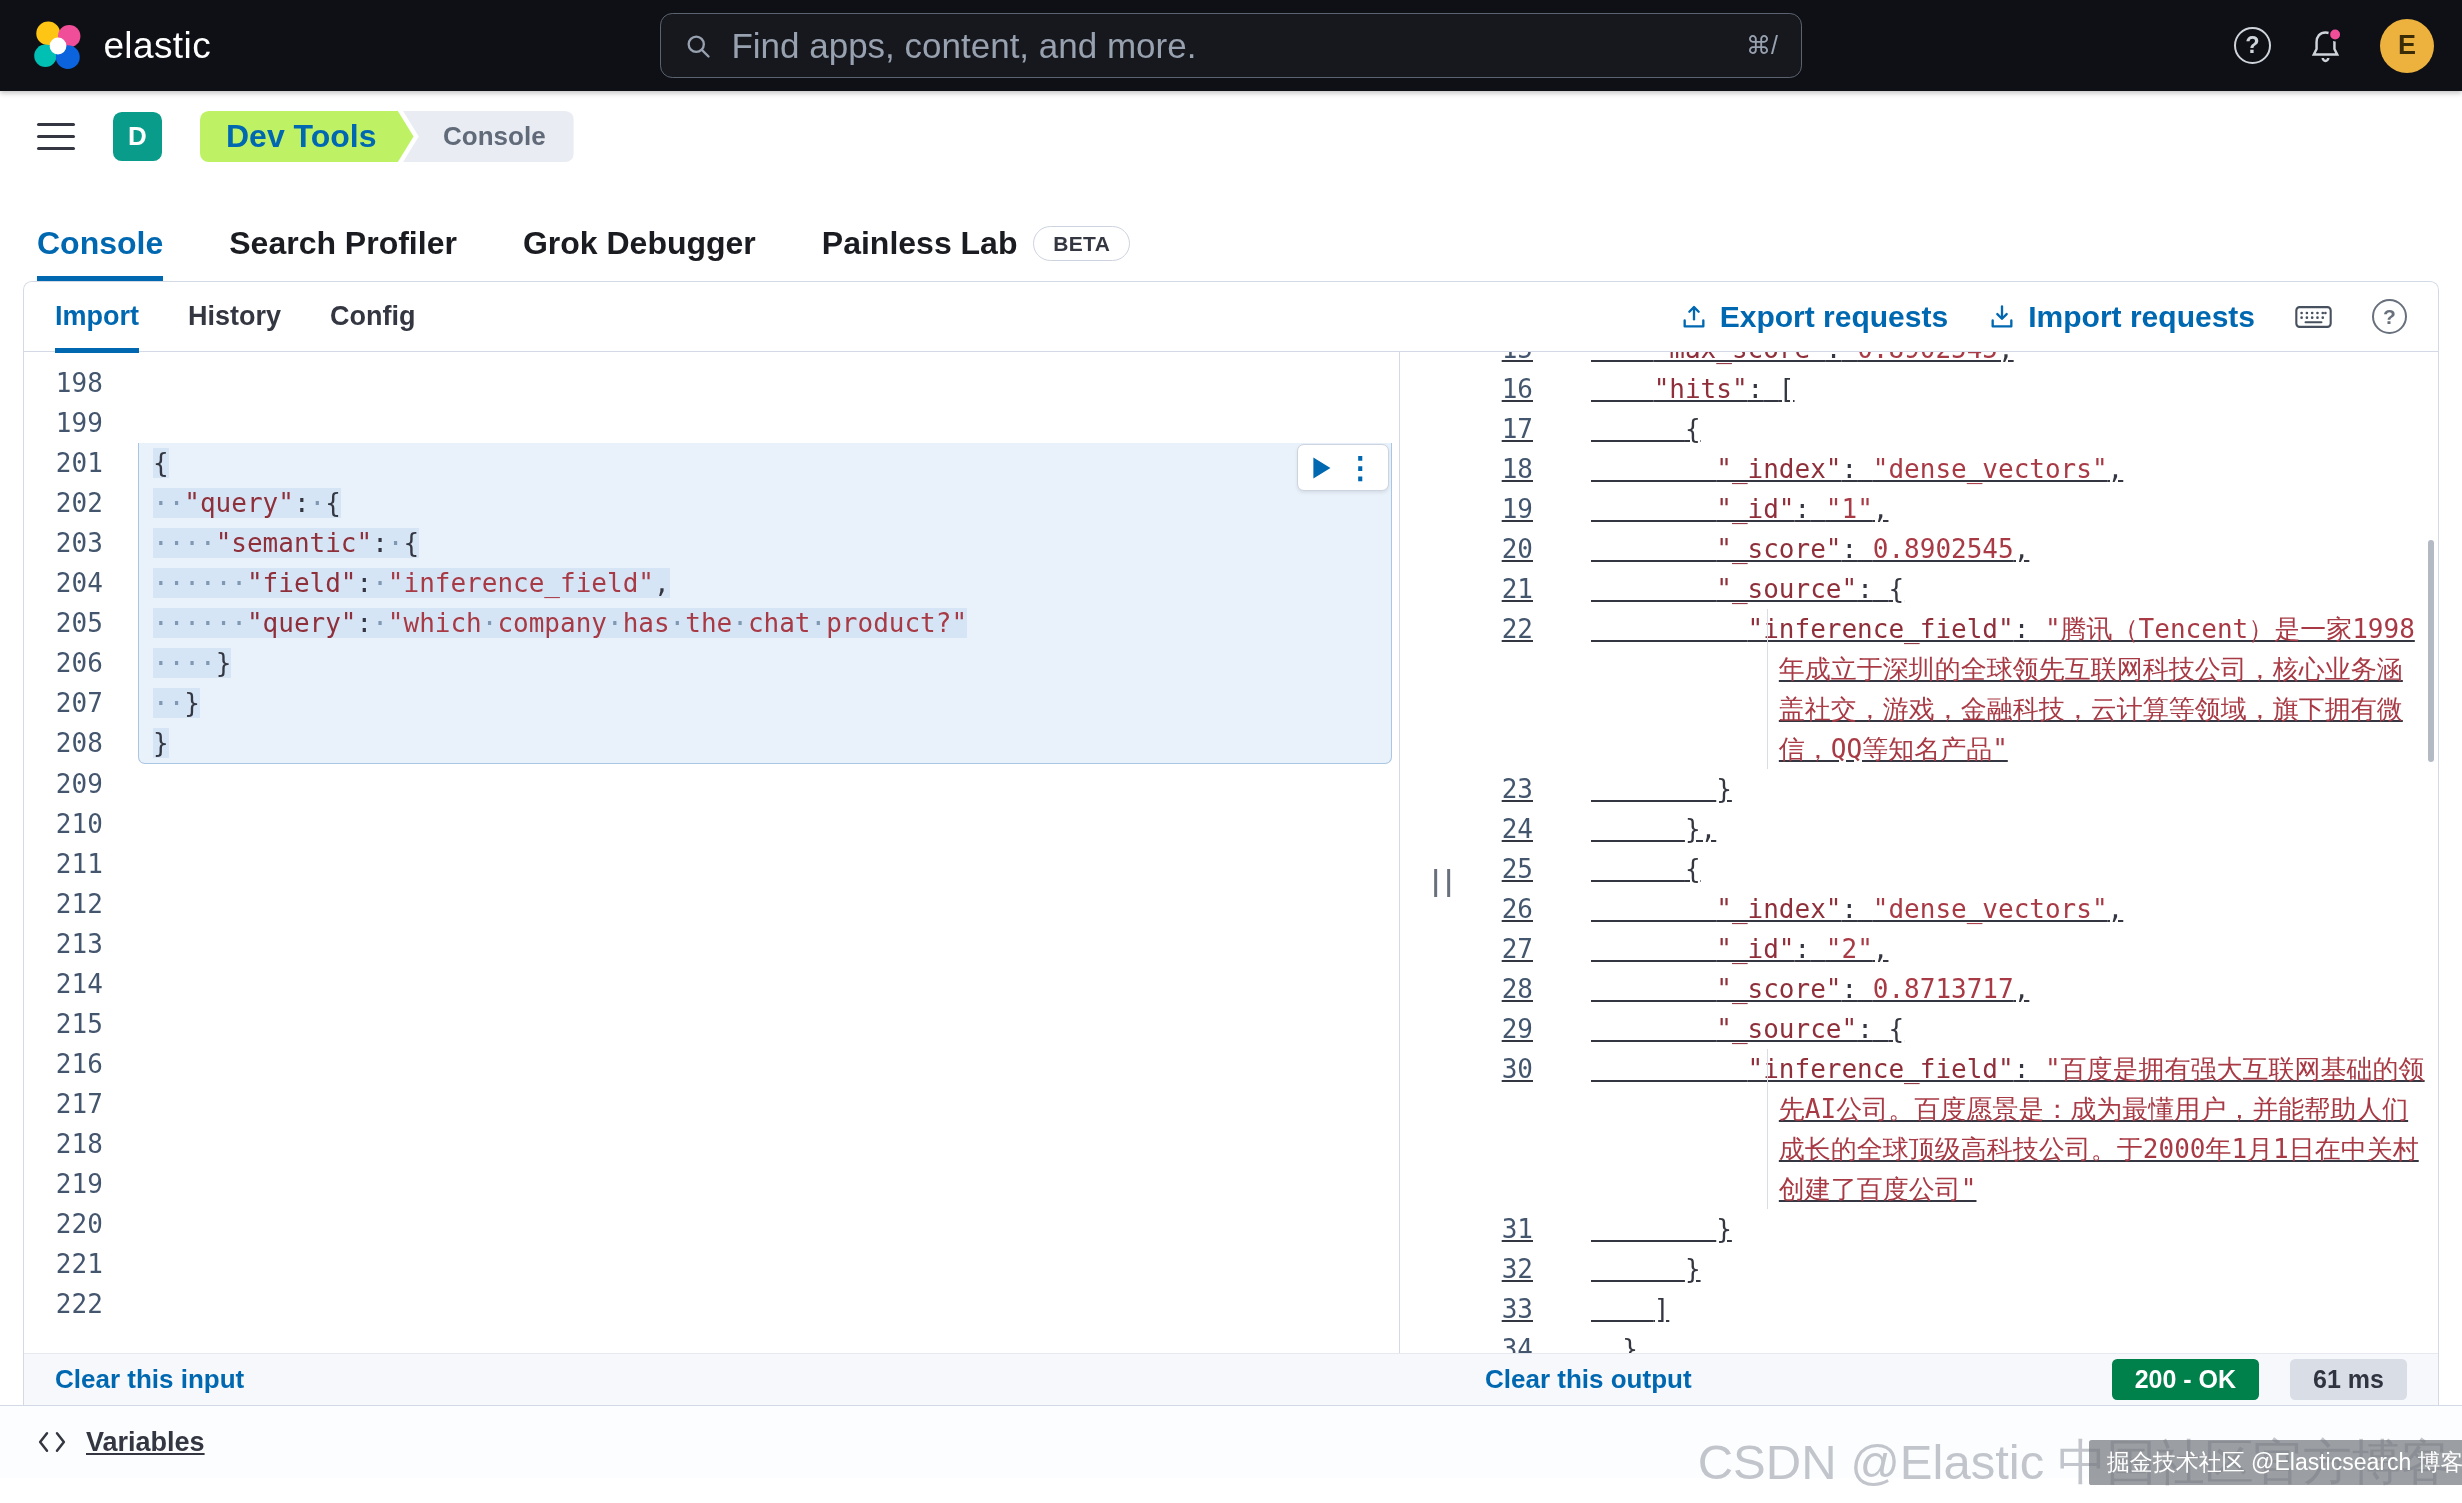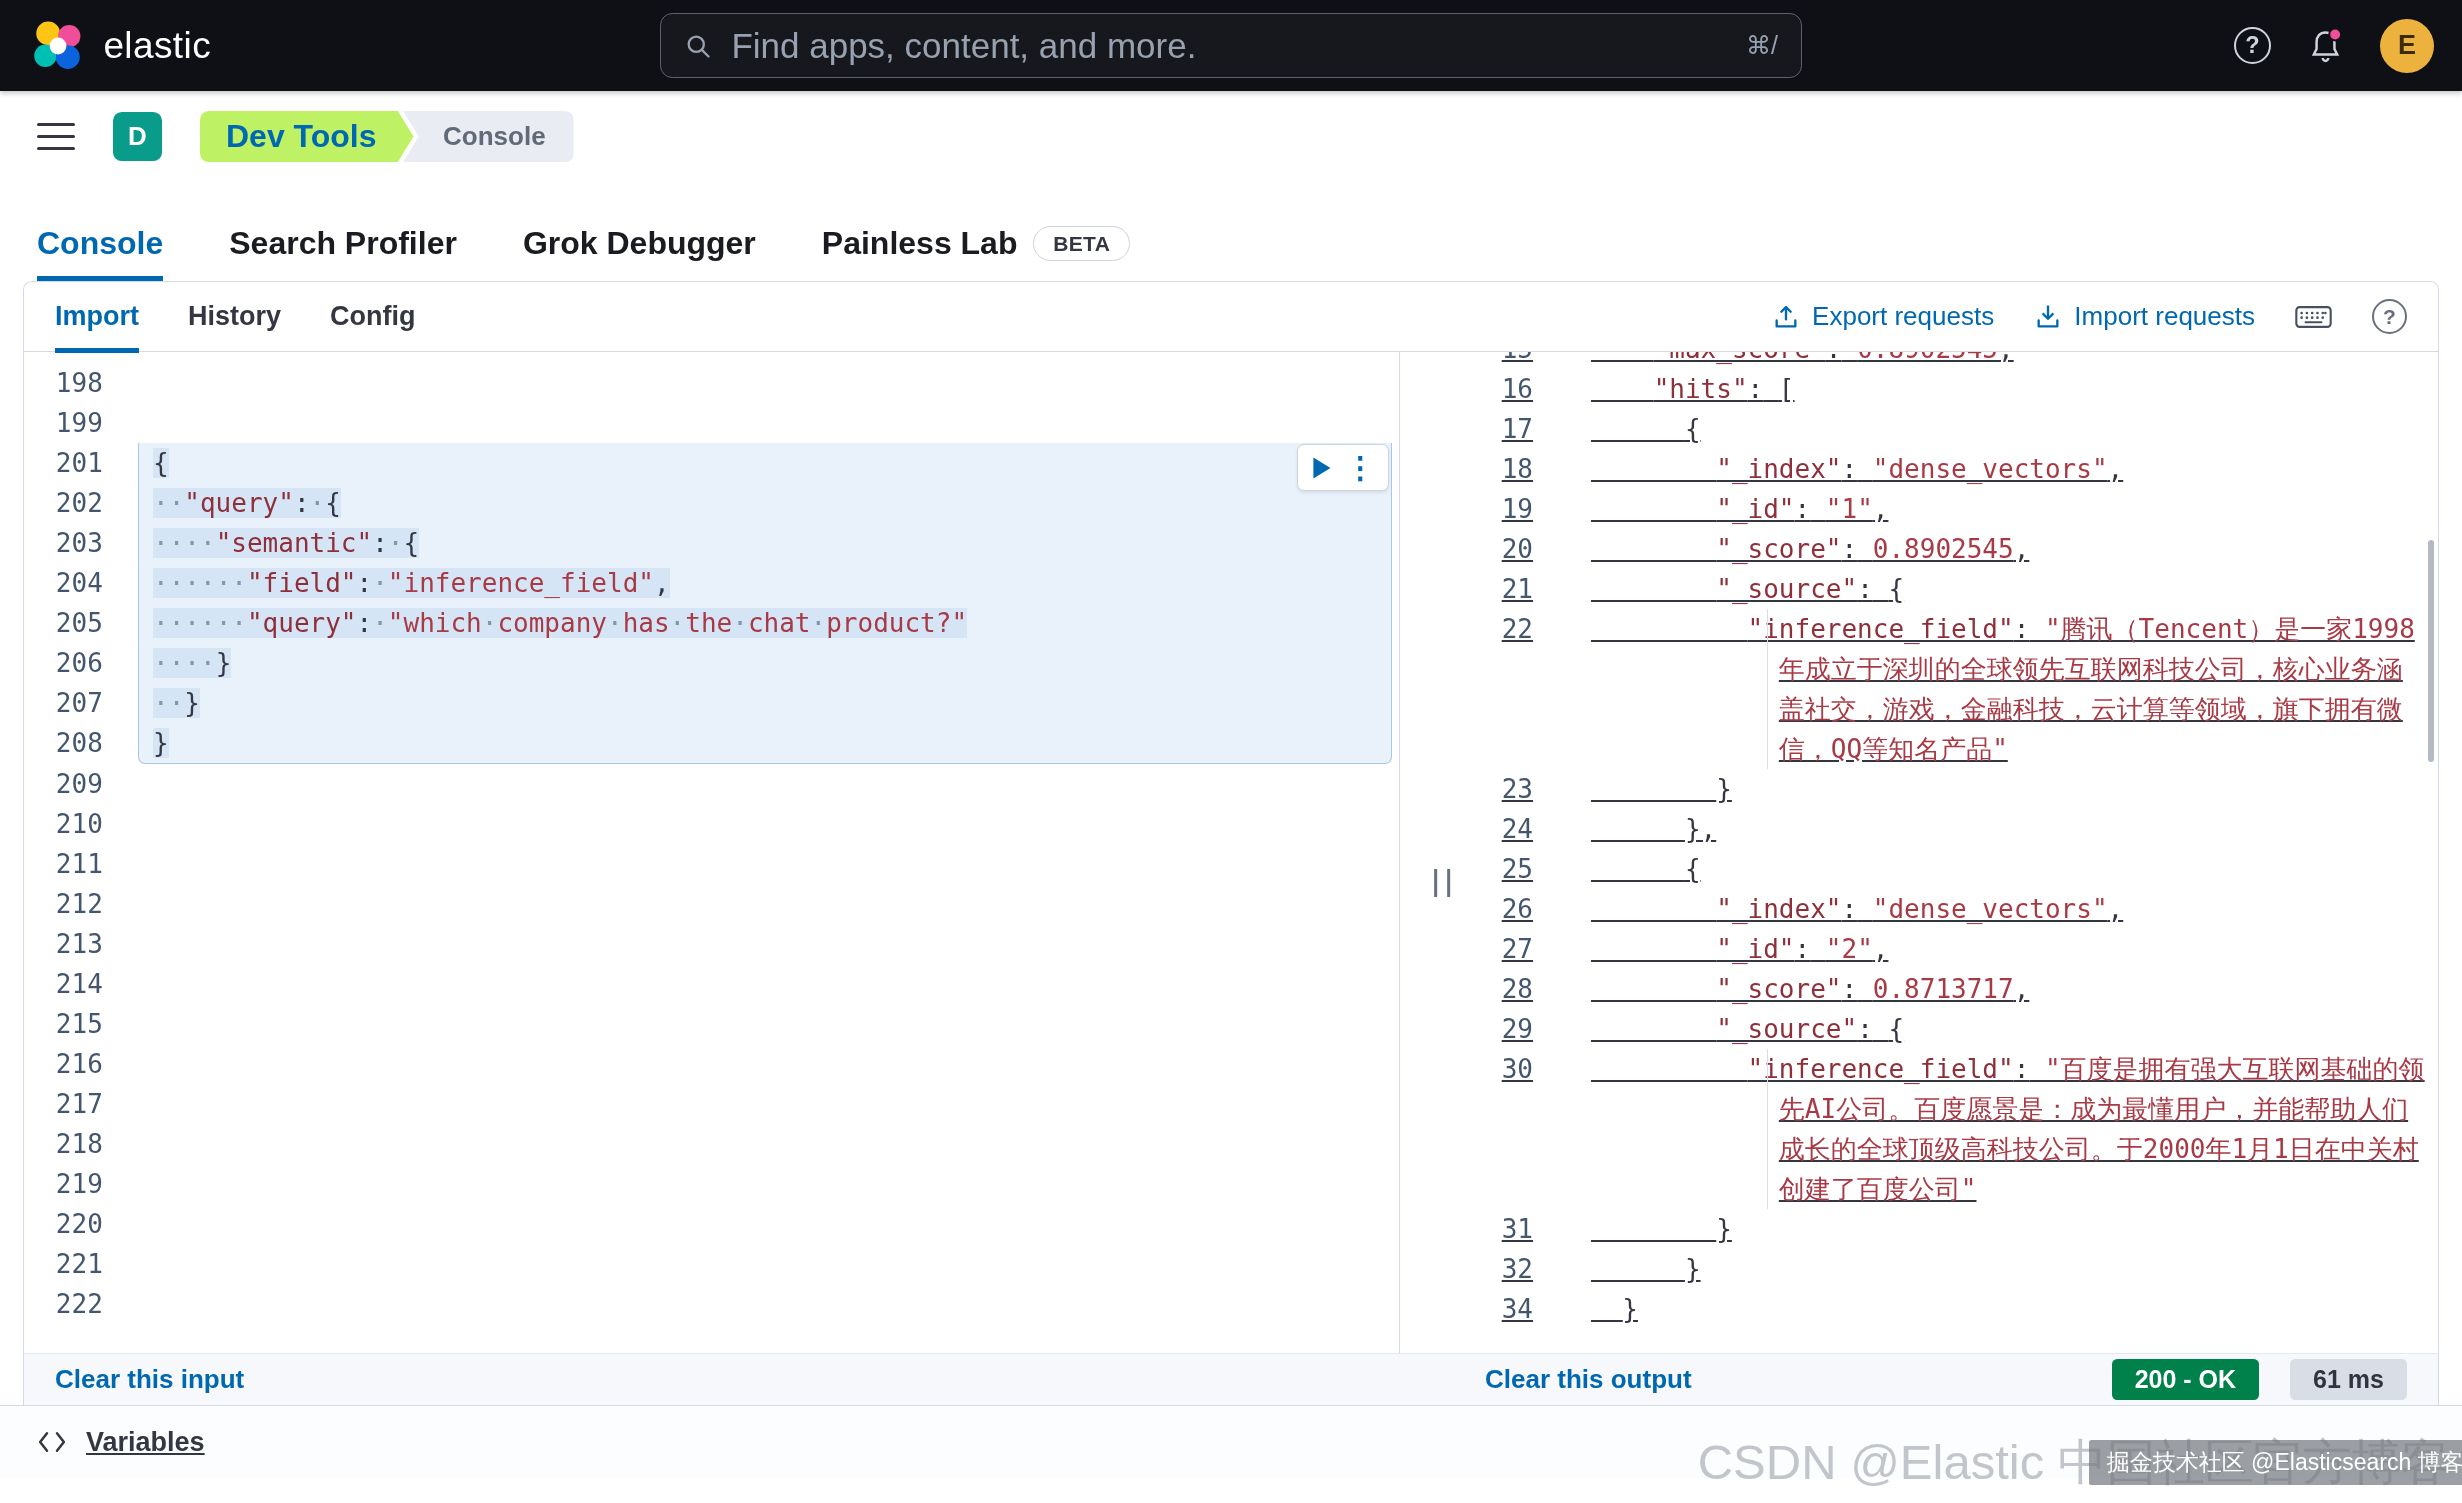--- a/index.html
+++ b/index.html
@@ -76,21 +76,21 @@
     border-radius:8.7px 8.7px 0 0; background:#fff; display:flex; flex-direction:column;
   }
   .panel-bar { flex:0 0 70px; display:flex; align-items:center; padding:0 31px; border-bottom:1.7px solid #d3dae6; }
   .ptab {
     font-size:27px; font-weight:600; color:#343741; margin-right:49px; height:100%;
     display:flex; align-items:center; position:relative; cursor:pointer;
   }
   .ptab.active { color:#0068b1; }
   .ptab.active::after { content:""; position:absolute; left:0; right:0; bottom:-1.7px; height:4.4px; background:#0068b1; }
   .bar-right { margin-left:auto; display:flex; align-items:center; gap:40px; }
-  .bar-link { color:#0068b1; font-size:26px; font-weight:400; display:flex; align-items:center; gap:12.2px; cursor:pointer; }
+  .bar-link { color:#0068b1; font-size:30px; font-weight:700; display:flex; align-items:center; gap:12.2px; cursor:pointer; }
   .qcircle-gray {
     width:35px; height:35px; border:2.6px solid #69707d; border-radius:50%; color:#69707d;
     font-size:21px; font-weight:700; display:flex; align-items:center; justify-content:center;
   }
 
   
   .editor { flex:1; min-height:0; display:flex; position:relative; }
   .pane-left { width:1376px; border-right:1.7px solid #d3dae6; overflow:hidden; position:relative; --pad:14px; }
   .gap { width:84px; position:relative; }
   .handle {
@@ -445,20 +445,24 @@
           </div>
           <div class="code-row">
             <div class="gutter">31</div>
             <div class="code"><span class="tk-w">        </span><span class="tk-p">}</span></div>
           </div>
           <div class="code-row">
             <div class="gutter">32</div>
             <div class="code"><span class="tk-w">      </span><span class="tk-p">}</span></div>
           </div>
           <div class="code-row">
+            <div class="gutter">33</div>
+            <div class="code"><span class="tk-w">    </span><span class="tk-p">]</span></div>
+          </div>
+          <div class="code-row">
             <div class="gutter">34</div>
             <div class="code"><span class="tk-w">  </span><span class="tk-p">}</span></div>
           </div>
         </div>
       <div class="vscroll"></div>
     </div>
   </div>
 
   <div class="panel-footer">
     <div class="pf-left">

